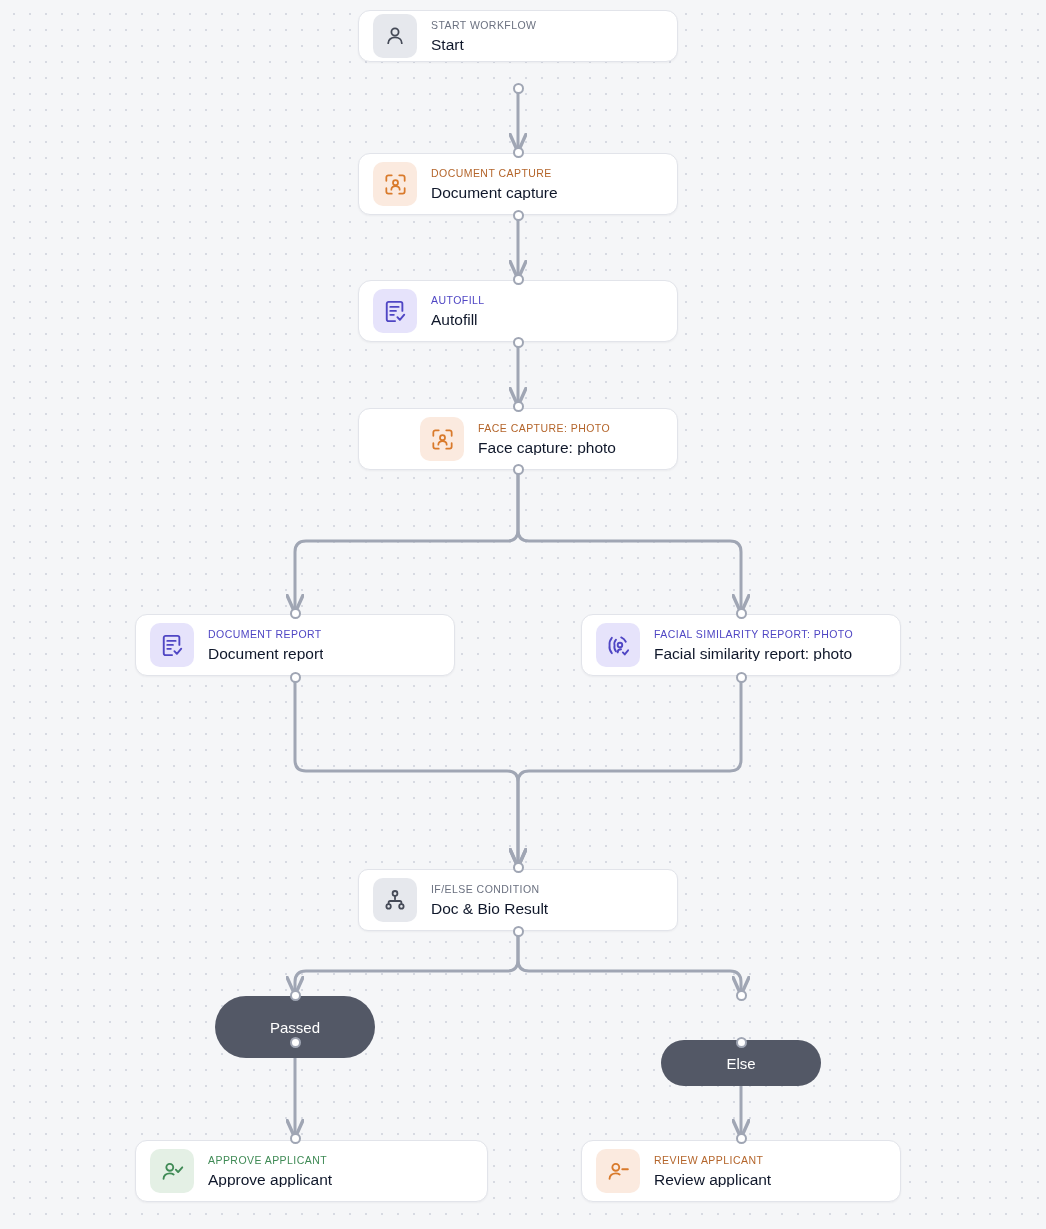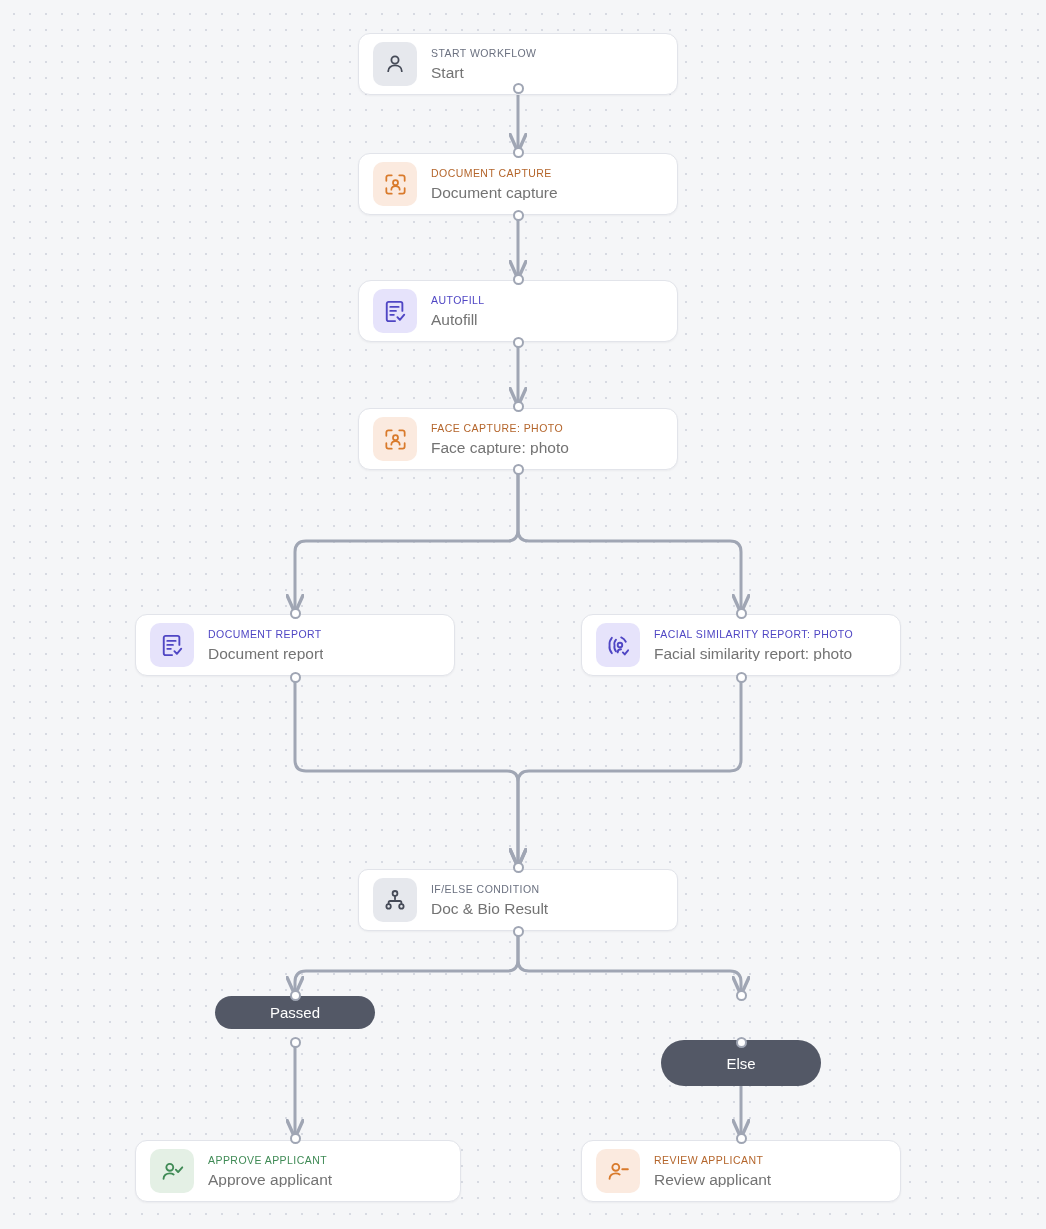--- a/index.html
+++ b/index.html
@@ -65,21 +65,21 @@
     text-transform: uppercase;
     margin-bottom: 6px;
     white-space: nowrap;
   }
   .k-grey   { color: #6b7180; }
   .k-orange { color: #b4652b; }
   .k-purple { color: #4f46c4; }
   .k-green  { color: #3f8a55; }
   .node-title {
     font-size: 15.5px;
-    color: #737373;
+    color: #0f172a;
     white-space: nowrap;
   }
   
   .pill {
     position: absolute;
     box-sizing: border-box;
     display: flex;
     align-items: center;
     justify-content: center;
     background: #535866;
@@ -119,21 +119,21 @@
       <path d="M 518 469 L 518 530 Q 518 541 529 541 L 730 541 Q 741 541 741 552 L 741 611" marker-end="url(#arrow)"></path>
       <path d="M 295 677 L 295 760 Q 295 771 306 771 L 507 771 Q 518 771 518 782 L 518 865" marker-end="url(#arrow)"></path>
       <path d="M 741 677 L 741 760 Q 741 771 730 771 L 529 771 Q 518 771 518 782 L 518 865" marker-end="url(#arrow)"></path>
       <path d="M 518 931 L 518 960 Q 518 971 507 971 L 306 971 Q 295 971 295 982 L 295 993" marker-end="url(#arrow)"></path>
       <path d="M 518 931 L 518 960 Q 518 971 529 971 L 730 971 Q 741 971 741 982 L 741 993" marker-end="url(#arrow)"></path>
       <path d="M 295 1042 L 295 1136" marker-end="url(#arrow)"></path>
       <path d="M 741 1042 L 741 1136" marker-end="url(#arrow)"></path>
     </g>
   </svg>
 
-  <div class="node" style="left:358px; top:33px; width:320px; height:62px;">
+  <div class="node" style="left:358px; top:10px; width:320px; height:52px;">
     <div class="icon-tile tile-grey">
       <svg width="24" height="24" viewBox="0 0 24 24" fill="none" stroke="#454a57" stroke-width="1.8" stroke-linecap="round" stroke-linejoin="round">
         <circle cx="12" cy="8" r="3.6"></circle>
         <path d="M5.2 19.2c0-3.5 3-5.8 6.8-5.8s6.8 2.3 6.8 5.8"></path>
       </svg>
     </div>
     <div class="node-text">
       <span class="node-kicker k-grey">START WORKFLOW</span>
       <span class="node-title">Start</span>
     </div>
@@ -165,21 +165,21 @@
         <path d="M7 15.2h3.4"></path>
         <path d="M13.8 17.4l2.4 2.6 4.2-5"></path>
       </svg>
     </div>
     <div class="node-text">
       <span class="node-kicker k-purple">AUTOFILL</span>
       <span class="node-title">Autofill</span>
     </div>
   </div>
 
-  <div class="node" style="left:358px; top:408px; width:320px; height:62px;">
+  <div class="node" style="left:358px; top:408px; width:320px; height:62px;justify-content:center;">
     <div class="icon-tile tile-peach">
       <svg width="25" height="25" viewBox="0 0 24 24" fill="none" stroke="#d97a2b" stroke-width="1.7" stroke-linecap="round" stroke-linejoin="round">
         <path d="M3.2 8.4V5.2a2 2 0 0 1 2-2h3.2"></path>
         <path d="M15.6 3.2h3.2a2 2 0 0 1 2 2v3.2"></path>
         <path d="M20.8 15.6v3.2a2 2 0 0 1-2 2h-3.2"></path>
         <path d="M8.4 20.8H5.2a2 2 0 0 1-2-2v-3.2"></path>
         <circle cx="12" cy="10.2" r="2.4"></circle>
         <path d="M8 17c0-2.2 1.8-3.5 4-3.5s4 1.3 4 3.5"></path>
       </svg>
     </div>
@@ -231,21 +231,21 @@
         <path d="M12 7.8v3.4"></path>
         <path d="M5.6 16.2v-1.6a1.6 1.6 0 0 1 1.6-1.6h9.6a1.6 1.6 0 0 1 1.6 1.6v1.6"></path>
       </svg>
     </div>
     <div class="node-text">
       <span class="node-kicker k-grey">IF/ELSE CONDITION</span>
       <span class="node-title">Doc &amp; Bio Result</span>
     </div>
   </div>
 
-  <div class="node" style="left:135px; top:1140px; width:326px; height:62px;">
+  <div class="node" style="left:135px; top:1140px; width:353px; height:62px;">
     <div class="icon-tile tile-green">
       <svg width="25" height="25" viewBox="0 0 24 24" fill="none" stroke="#3f8a55" stroke-width="1.8" stroke-linecap="round" stroke-linejoin="round">
         <circle cx="9.4" cy="8" r="3.3"></circle>
         <path d="M3.4 19c0-3.2 2.7-5.2 6-5.2 1.4 0 2.7.3 3.7 1"></path>
         <path d="M15.2 10.2l2.2 2.4 4-4.6"></path>
       </svg>
     </div>
     <div class="node-text">
       <span class="node-kicker k-green">APPROVE APPLICANT</span>
       <span class="node-title">Approve applicant</span>
@@ -259,21 +259,21 @@
         <path d="M3.4 19c0-3.2 2.7-5.2 6-5.2 1.4 0 2.7.3 3.7 1"></path>
         <path d="M15.6 9.8h5.4"></path>
       </svg>
     </div>
     <div class="node-text">
       <span class="node-kicker k-orange">REVIEW APPLICANT</span>
       <span class="node-title">Review applicant</span>
     </div>
   </div>
 
-  <div class="pill" style="left:215px; top:996px; width:160px; height:33px;">
+  <div class="pill" style="left:215px; top:996px; width:160px; height:62px;">
     <span>Passed</span>
   </div>
   <div class="pill" style="left:661px; top:1040px; width:160px; height:46px;">
     <span>Else</span>
   </div>
 
   <div class="port" style="left:512.5px; top:82.5px;"></div>
   <div class="port" style="left:512.5px; top:146.5px;"></div>
   <div class="port" style="left:512.5px; top:209.5px;"></div>
   <div class="port" style="left:512.5px; top:273.5px;"></div>

